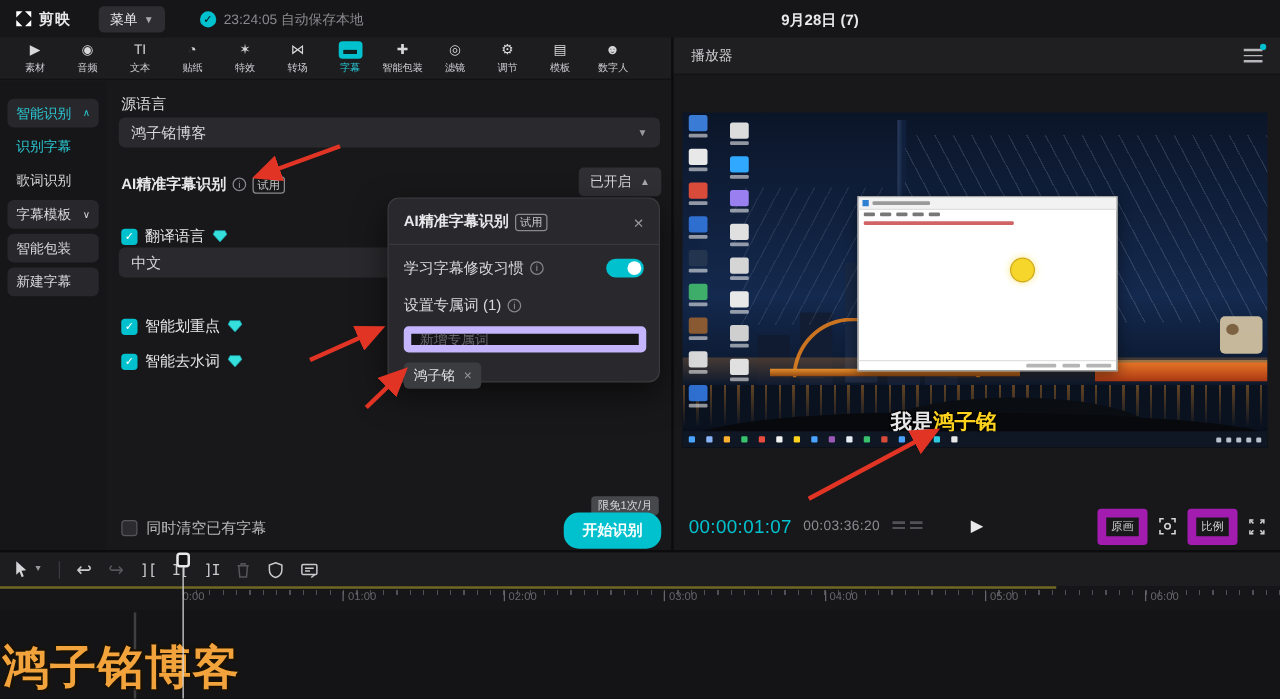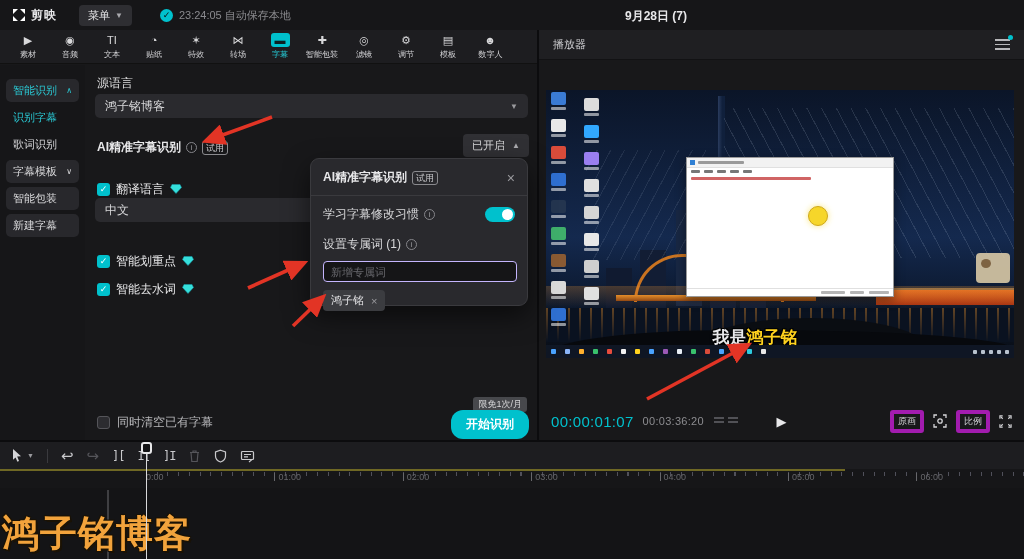--- a/index.html
+++ b/index.html
@@ -65,21 +65,21 @@
   
   #modal { position:absolute; left:310px; top:128px; width:218px; height:148px; background:#29292d; border:1px solid #3a3a3e; border-radius:9px; box-shadow:0 10px 26px rgba(0,0,0,.55); z-index:20; padding:10px 12px; }
   .modal-head { display:flex; align-items:center; gap:5px; }
   .modal-title { font-weight:bold; font-size:12px; }
   .modal-close { margin-left:auto; color:#9a9a9e; font-size:14px; cursor:pointer; line-height:12px; }
   .modal-div { height:1px; background:#3a3a3e; margin:9px -12px 10px; }
   .modal-row { display:flex; align-items:center; gap:5px; color:#d8d8da; }
   .toggle { margin-left:auto; width:30px; height:15px; border-radius:8px; background:#00c1cd; position:relative; cursor:pointer; }
   .toggle .knob { position:absolute; right:2px; top:2px; width:11px; height:11px; border-radius:50%; background:#fff; }
   .words-label { margin-top:13px; }
-  .word-input { margin-top:8px; width:194px; height:21px; background:#151517; border:1px solid #c4b5fd; border-radius:4px; color:#d8d8da; font-size:11px; padding:0 7px; font-family:inherit; }
+  .word-input { margin-top:8px; width:194px; height:21px; background:#151517; border:6px solid #c4b5fd; border-radius:4px; color:#d8d8da; font-size:11px; padding:0 7px; font-family:inherit; }
   .word-input::placeholder { color:#66666b; }
   .tag { margin-top:8px; display:inline-flex; align-items:center; gap:7px; background:#3b3c40; border-radius:4px; padding:3px 8px; font-size:11px; color:#e2e2e4; }
   .tag-x { color:#9a9a9e; cursor:pointer; }
 
   
   #player-head { position:absolute; left:0; top:0; width:485px; height:30px; background:#1f1f22; display:flex; align-items:center; padding:0 14px; border-bottom:1px solid #121214; }
   .player-title { font-size:11px; color:#cfcfd2; }
   .hamburger { margin-left:auto; position:relative; width:15px; height:11px; cursor:pointer; }
   .hamburger i { position:absolute; left:0; width:15px; height:1.5px; background:#b8b8bb; }
   .hamburger i:nth-child(1){top:0}.hamburger i:nth-child(2){top:4.5px}.hamburger i:nth-child(3){top:9px}
@@ -121,21 +121,21 @@
   .tb-tray { margin-left:auto; display:flex; gap:4px; align-items:center; }
   .tb-tray .tb-dot { width:4px; height:4px; background:#b8c2ce; }
 
   #player-ctrl { position:absolute; left:0; bottom:4px; width:485px; height:30px; display:flex; align-items:center; padding:0 12px; }
   .tc-cur { color:#00c1cd; font-size:15px; letter-spacing:.3px; }
   .tc-total { color:#8c8c90; font-size:11px; margin-left:9px; letter-spacing:.3px; }
   .mini-list { width:10px; height:9px; margin-left:10px; background:repeating-linear-gradient(#515156 0 2px, transparent 2px 4.5px); }
   .mini-list + .mini-list { margin-left:4px; }
   .play-btn { position:absolute; left:50%; transform:translateX(-50%); color:#e8e8ea; font-size:13px; cursor:pointer; }
   .ctrl-right { margin-left:auto; display:flex; align-items:center; gap:9px; }
-  .pill-btn { border:4px solid #a21caf; border-radius:3px; color:#d5d5d8; font-size:9px; padding:1px 4px; cursor:pointer; }
+  .pill-btn { border:7px solid #a21caf; border-radius:3px; color:#d5d5d8; font-size:9px; padding:1px 4px; cursor:pointer; }
   .ctrl-ic { cursor:pointer; display:flex; }
 
   
   #timeline { position:absolute; left:0; top:440px; width:1024px; height:119px; background:#161618; border-top:2px solid #0c0c0e; }
   #tl-toolbar { position:absolute; left:0; top:0; width:1024px; height:27px; background:#1d1d20; display:flex; align-items:center; padding-left:10px; gap:13px; }
   .tl-ic { display:flex; align-items:center; cursor:pointer; color:#c9c9cc; }
   .tl-ic.dim { color:#55555a; }
   .tl-ic svg { display:block; }
   .tl-divider { width:1px; height:14px; background:#3a3a3e; }
   .tl-text-ic { font-size:12px; font-family:"DejaVu Sans Mono","Liberation Mono",monospace; letter-spacing:-1px; }

